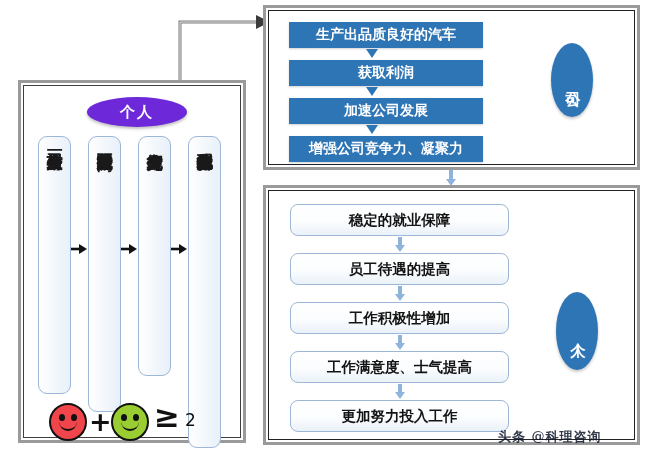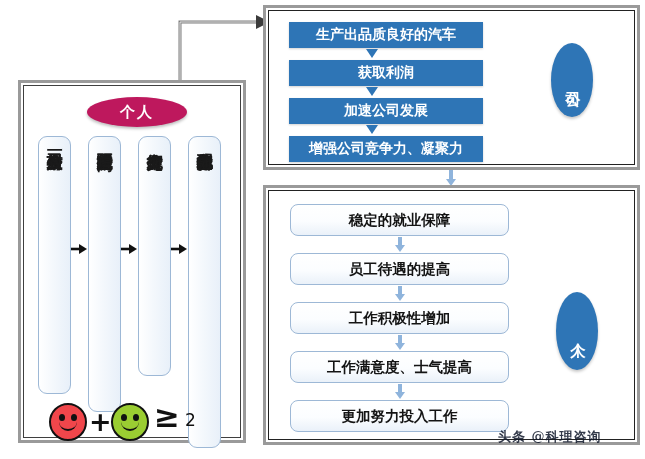--- a/index.html
+++ b/index.html
@@ -22,21 +22,21 @@
     background:#ffffff;
     box-sizing:border-box;
   }
   #left-panel-inner{
     position:absolute;left:2px;top:2px;right:2px;bottom:2px;
     border:1px solid #3f3f3f;
     box-sizing:border-box;
   }
   #person-ellipse{
     left:66px;top:14px;width:100px;height:30px;
-    background:#be185d;border-radius:50%;
+    background:#6d28d9;border-radius:50%;
     display:flex;align-items:center;justify-content:center;
     color:#fff;font-weight:bold;font-size:15px;letter-spacing:2px;
     box-shadow:0 2px 3px rgba(0,0,0,.25);
   }
   .vbox{
     position:absolute;
     width:33px;
     border:1.5px solid #9DB8D6;
     border-radius:9px;
     background:linear-gradient(to right,#ffffff 0%,#f4f8fc 45%,#e8f0f9 100%);

